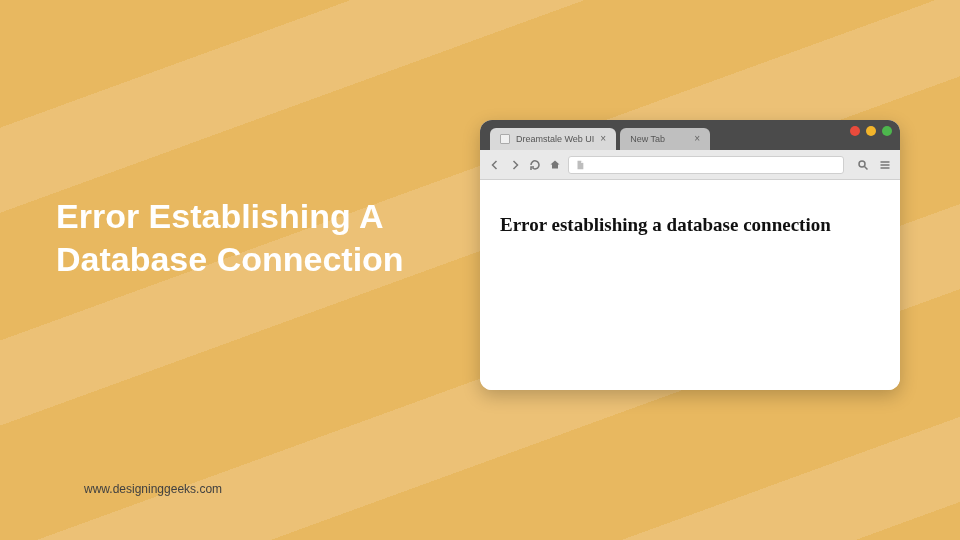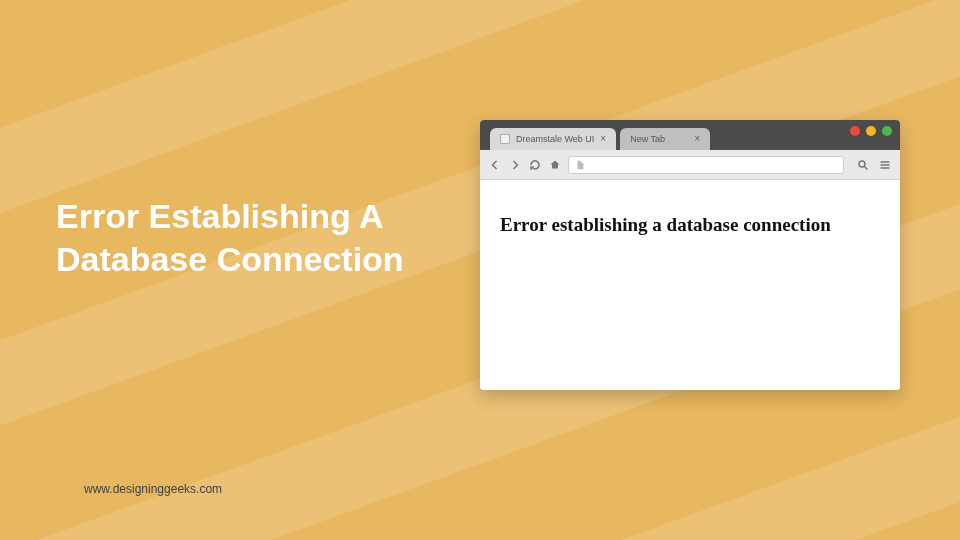--- a/index.html
+++ b/index.html
@@ -41,21 +41,21 @@
   }
 
   
   .browser {
     position: absolute;
     right: 60px;
     top: 120px;
     width: 420px;
     background: #ffffff;
     box-shadow: 0 6px 18px rgba(0,0,0,0.22);
-    border-radius: 4px;
+    border-radius: 12px;
     overflow: hidden;
   }
   .titlebar {
     background: #4b4b4b;
     height: 30px;
     display: flex;
     align-items: flex-end;
     padding: 4px 8px 0 10px;
     position: relative;
   }

